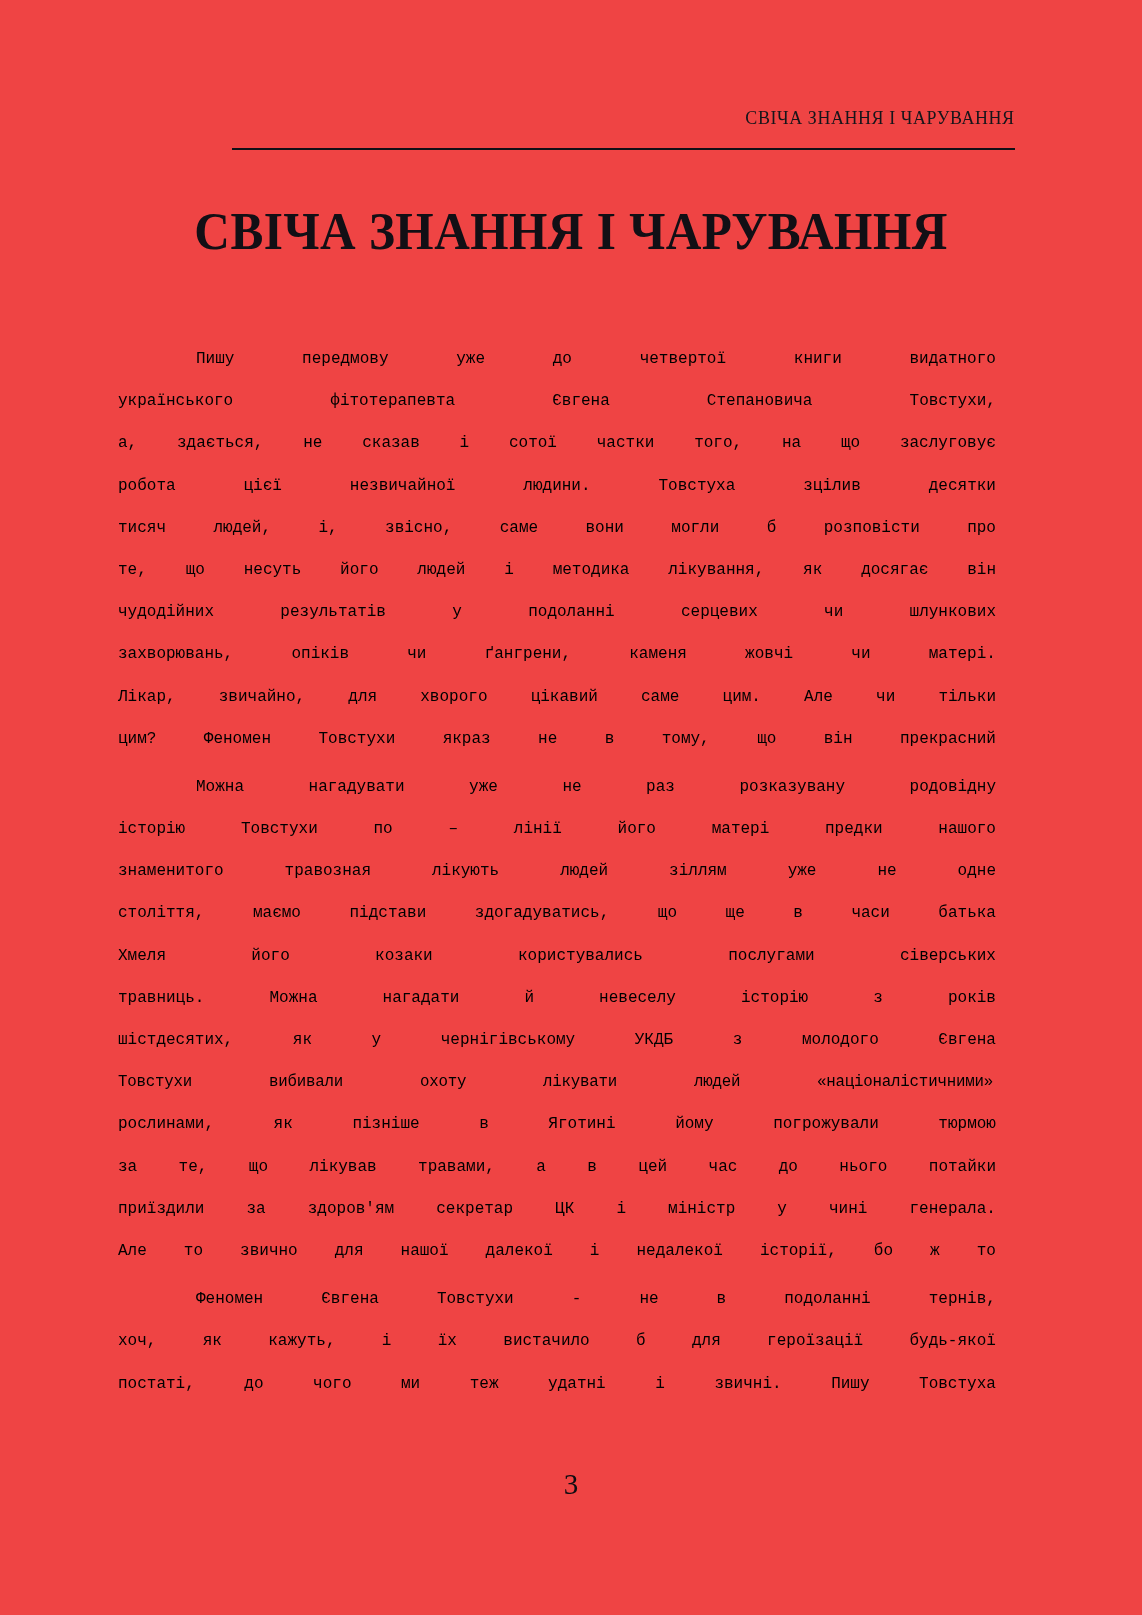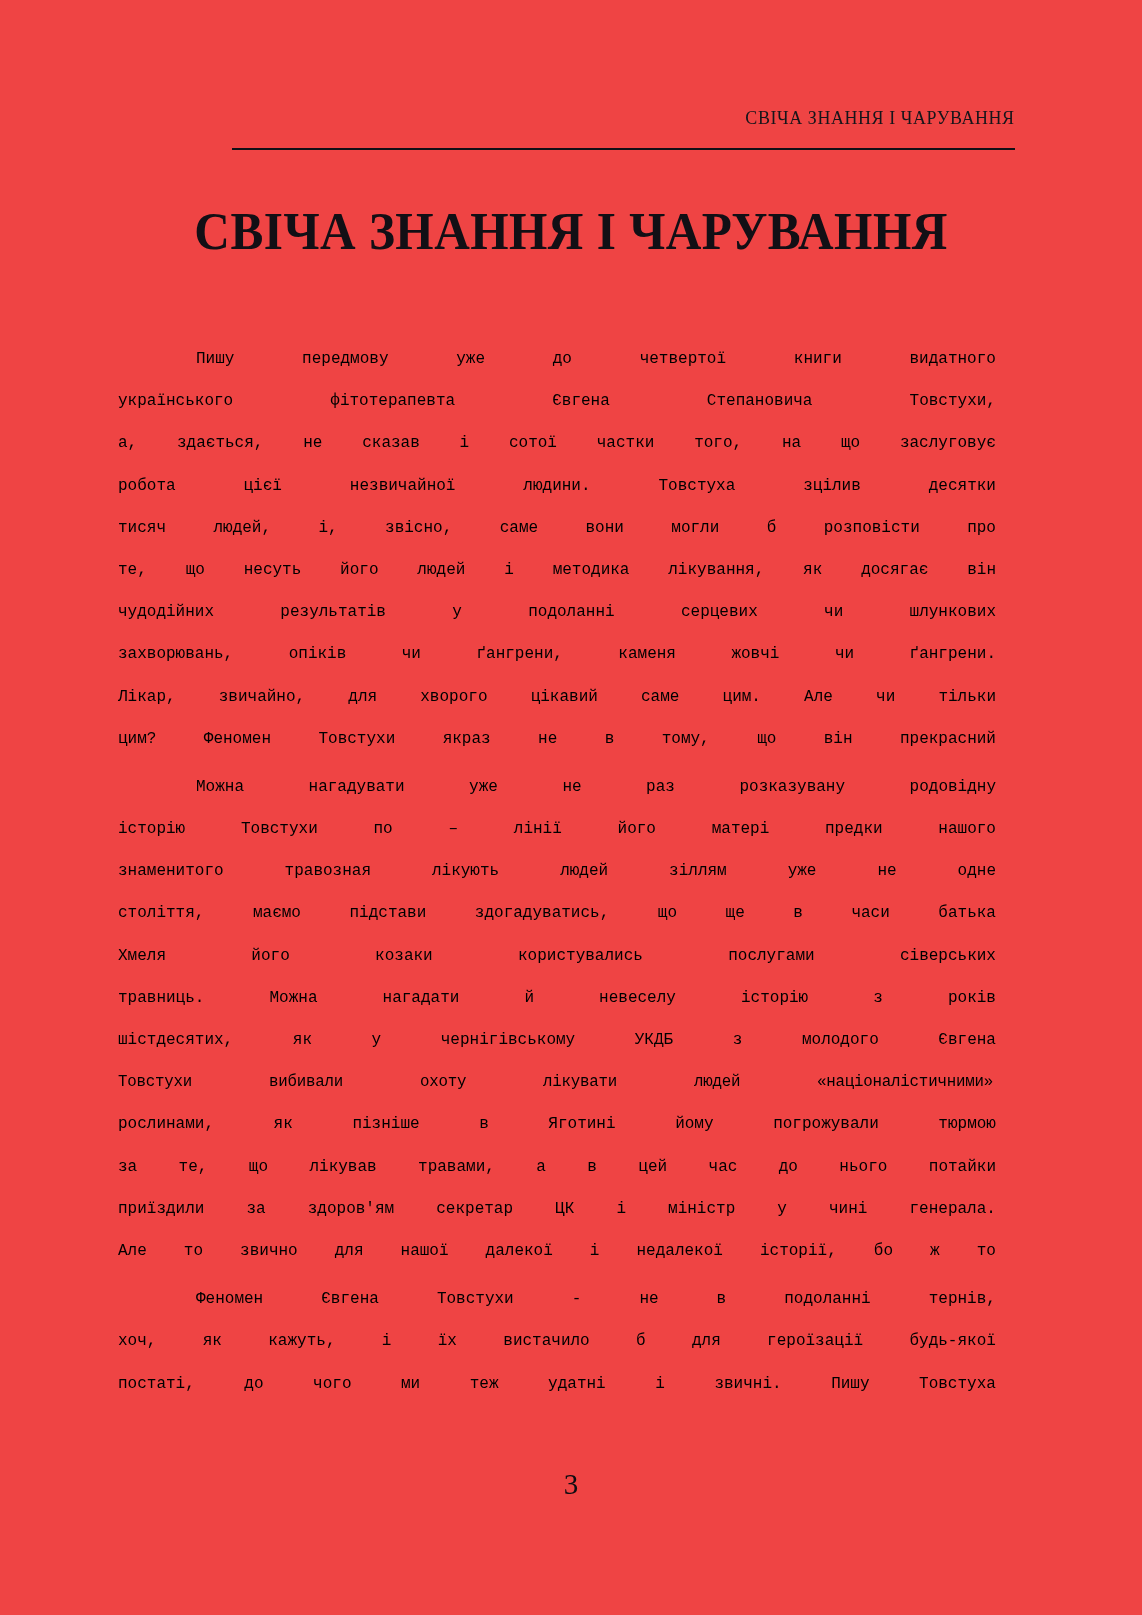--- a/index.html
+++ b/index.html
@@ -211,21 +211,21 @@
           <span class="w">шлункових</span>
         </div>
         <div class="tline justify">
           <span class="w">захворювань,</span>
           <span class="w">опіків</span>
           <span class="w">чи</span>
           <span class="w">ґангрени,</span>
           <span class="w">каменя</span>
           <span class="w">жовчі</span>
           <span class="w">чи</span>
-          <span class="w">ґангрени.</span>
+          <span class="w">матері.</span>
         </div>
         <div class="tline justify">
           <span class="w">Лікар,</span>
           <span class="w">звичайно,</span>
           <span class="w">для</span>
           <span class="w">хворого</span>
           <span class="w">цікавий</span>
           <span class="w">саме</span>
           <span class="w">цим.</span>
           <span class="w">Але</span>

